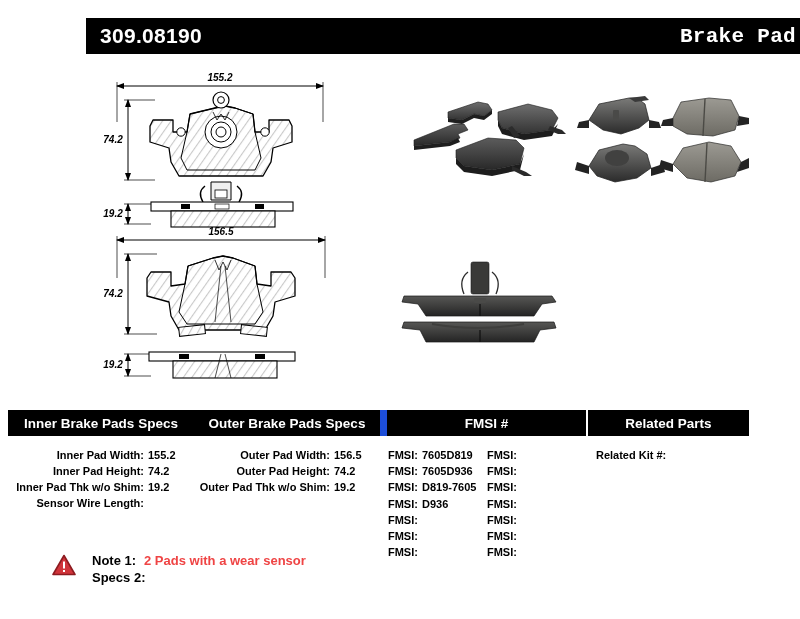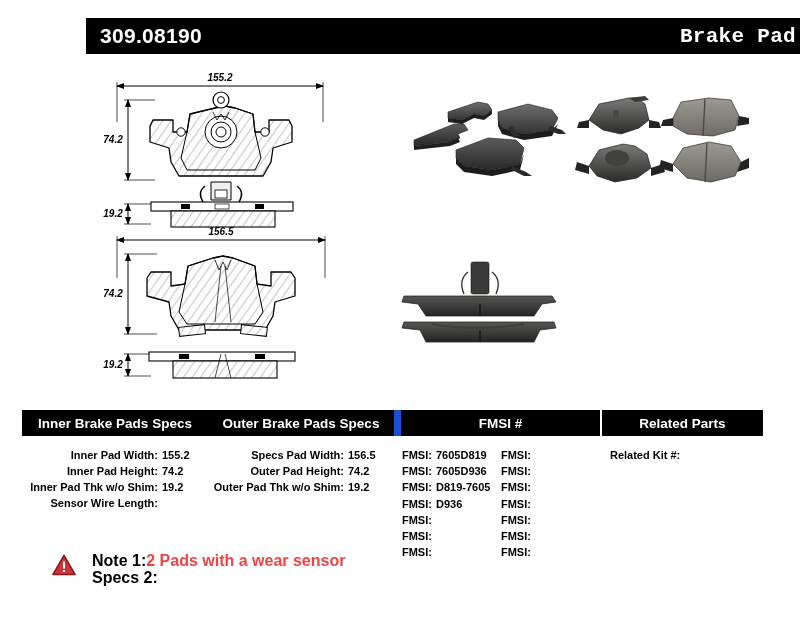--- a/index.html
+++ b/index.html
@@ -25,21 +25,21 @@
 
   
   #drawings{position:absolute;left:0;top:62px;width:800px;height:330px;}
   .svg-wrap{position:absolute;}
 
   
   .photo{position:absolute;}
 
   
   #spec-table{
-    position:absolute;left:22px;top:410px;width:741px;height:135px;
+    position:absolute;left:8px;top:410px;width:741px;height:135px;
   }
   .thead{display:flex;height:26px;width:100%;background:#000;}
   .th{
     color:#fff;font-size:13.5px;font-weight:bold;
     display:flex;align-items:center;justify-content:center;
     box-sizing:border-box;height:100%;
   }
   .th.c1{width:25.1%;}
   .th.c2{width:25.1%;}
   .th.c3{width:27.8%;border-left:7px solid #1d4ed8;}
@@ -65,21 +65,21 @@
   .fmsi-row{font-size:11px;font-weight:bold;line-height:16.2px;white-space:nowrap;display:flex;}
   .fmsi-row .lab{flex:0 0 34px;}
   .fmsi-row .val{flex:1 1 auto;}
 
   .related-row{font-size:11px;font-weight:bold;line-height:16px;padding-left:10px;white-space:nowrap;}
 
   
   #notes{position:absolute;left:52px;top:552px;display:flex;align-items:flex-start;}
   #warn-icon{width:24px;height:22px;flex:0 0 24px;margin-top:2px;}
   .note-lines{margin-left:16px;}
-  .note-row{display:flex;font-size:16px;font-weight:bold;line-height:17px;white-space:nowrap;}
+  .note-row{display:flex;font-size:13px;font-weight:bold;line-height:17px;white-space:nowrap;}
   .note-row .nlab{flex:0 0 52px;}
   .note-row .ntxt{color:#ef4444;}
 </style>
 </head>
 <body>
 
 <div id="title-bar">
   <span class="part-no">309.08190</span>
   <span class="prod">Brake Pad</span>
 </div>
@@ -342,21 +342,21 @@
         <span class="val">19.2</span>
       </div>
       <div class="spec-row">
         <span class="lab">Sensor Wire Length:</span>
         <span class="val"></span>
       </div>
     </div>
 
     <div class="col c2">
       <div class="spec-row">
-        <span class="lab">Specs Pad Width:</span>
+        <span class="lab">Outer Pad Width:</span>
         <span class="val">156.5</span>
       </div>
       <div class="spec-row">
         <span class="lab">Outer Pad Height:</span>
         <span class="val">74.2</span>
       </div>
       <div class="spec-row">
         <span class="lab">Outer Pad Thk w/o Shim:</span>
         <span class="val">19.2</span>
       </div>

